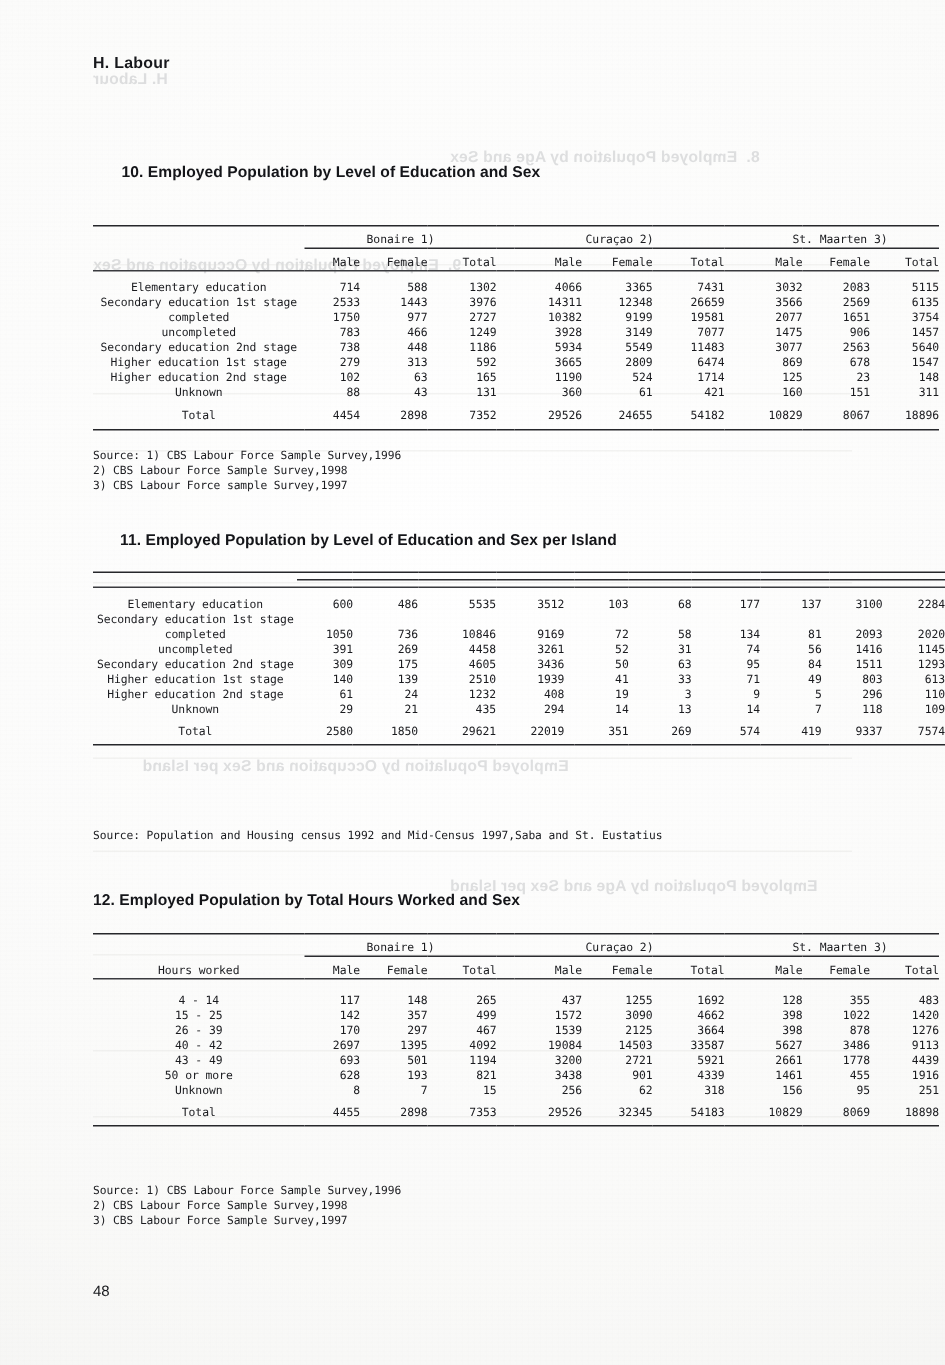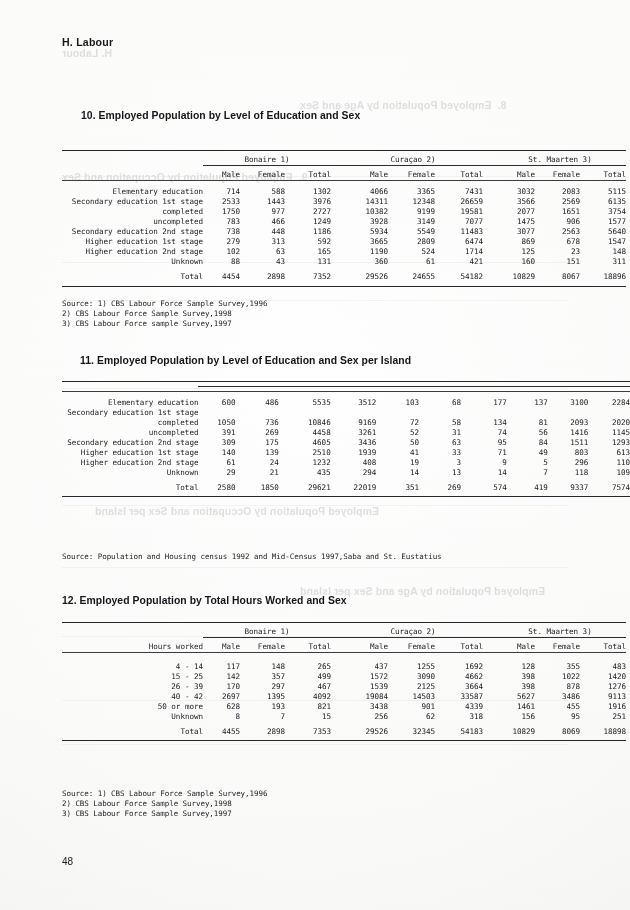--- a/index.html
+++ b/index.html
@@ -103,21 +103,21 @@
   }
   table.stat td, table.stat th {
     padding: 0;
     margin: 0;
     font-weight: normal;
     vertical-align: bottom;
     white-space: nowrap;
   }
 
   td.stub, th.stub {
-    text-align: right;
+    text-align: center;
     padding-right: 4px;
   }
   td.num, th.num {
     text-align: right;
   }
   th.grp {
     text-align: center;
     font-weight: normal;
   }
 
@@ -301,21 +301,21 @@
             <td class="num">783</td>
             <td class="num">466</td>
             <td class="num">1249</td>
             <td></td>
             <td class="num">3928</td>
             <td class="num">3149</td>
             <td class="num">7077</td>
             <td></td>
             <td class="num">1475</td>
             <td class="num">906</td>
-            <td class="num">1577</td>
+            <td class="num">1457</td>
           </tr>
           <tr>
             <td class="stub">Secondary education 2nd stage</td>
             <td class="num">738</td>
             <td class="num">448</td>
             <td class="num">1186</td>
             <td></td>
             <td class="num">5934</td>
             <td class="num">5549</td>
             <td class="num">11483</td>
@@ -730,20 +730,34 @@
             <td></td>
             <td class="num">19084</td>
             <td class="num">14503</td>
             <td class="num">33587</td>
             <td></td>
             <td class="num">5627</td>
             <td class="num">3486</td>
             <td class="num">9113</td>
           </tr>
           <tr>
+            <td class="stub">43 - 49</td>
+            <td class="num">693</td>
+            <td class="num">501</td>
+            <td class="num">1194</td>
+            <td></td>
+            <td class="num">3200</td>
+            <td class="num">2721</td>
+            <td class="num">5921</td>
+            <td></td>
+            <td class="num">2661</td>
+            <td class="num">1778</td>
+            <td class="num">4439</td>
+          </tr>
+          <tr>
             <td class="stub">50 or more</td>
             <td class="num">628</td>
             <td class="num">193</td>
             <td class="num">821</td>
             <td></td>
             <td class="num">3438</td>
             <td class="num">901</td>
             <td class="num">4339</td>
             <td></td>
             <td class="num">1461</td>

